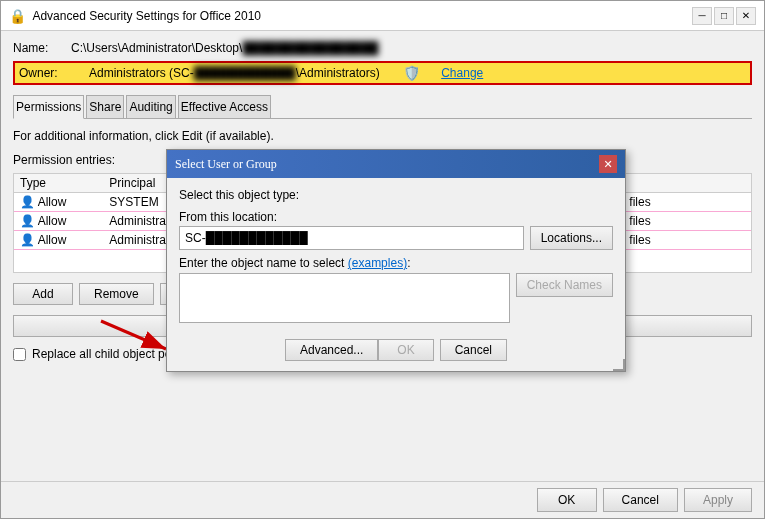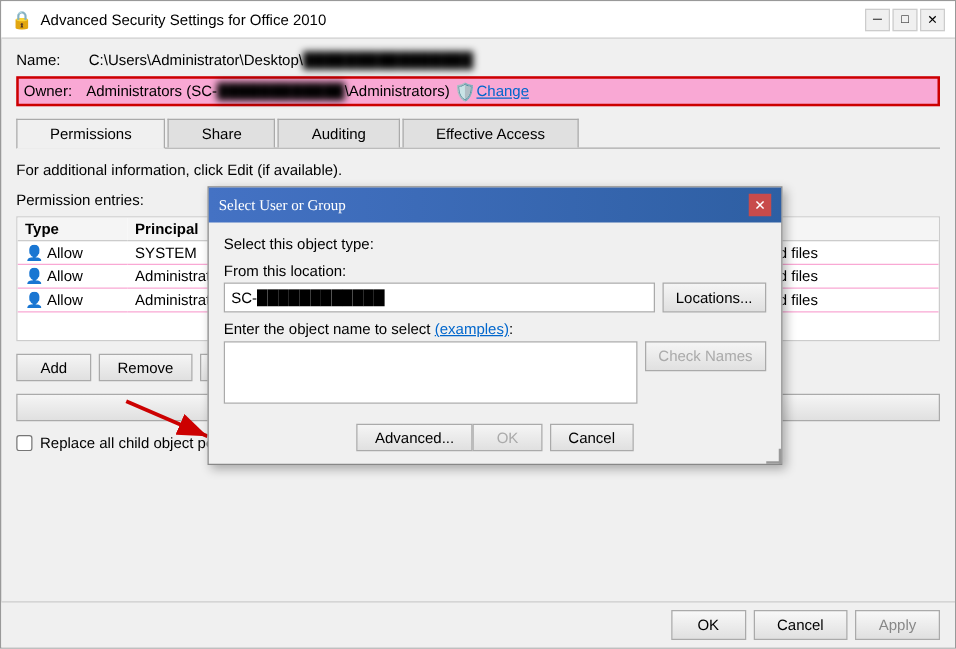--- a/index.html
+++ b/index.html
@@ -71,42 +71,42 @@
       color: #000;
     }
     .info-value {
       color: #000;
     }
 
     
     .owner-row {
       display: flex;
       align-items: center;
-      gap: 0;
+      gap: 20px;
       border: 2px solid #cc0000;
       padding: 2px 4px;
-      background: #f9a8d4;
+      background: #fde047;
     }
     .change-link {
       color: #0066cc;
       text-decoration: underline;
       cursor: pointer;
       display: flex;
       align-items: center;
       gap: 3px;
     }
 
     
     .tabs {
       display: flex;
       border-bottom: 1px solid #aaa;
       margin-top: 4px;
     }
     .tab {
-      padding: 4px 26px;
+      padding: 4px 2px;
       border: 1px solid #aaa;
       border-bottom: none;
       background: #e0e0e0;
       cursor: pointer;
       margin-right: 2px;
     }
     .tab.active {
       background: #f0f0f0;
       border-bottom: 1px solid #f0f0f0;
       margin-bottom: -1px;
@@ -131,21 +131,21 @@
     }
     .perm-table {
       width: 100%;
       border-collapse: collapse;
     }
     .perm-table th {
       background: #f5f5f5;
       border-bottom: 1px solid #ccc;
       padding: 2px 6px;
       text-align: left;
-      font-weight: bold;
+      font-weight: normal;
     }
     .perm-table td {
       padding: 2px 6px;
       border-bottom: 1px solid #f9a8d4;
       vertical-align: middle;
     }
 
     
     .perm-buttons {
       display: flex;

